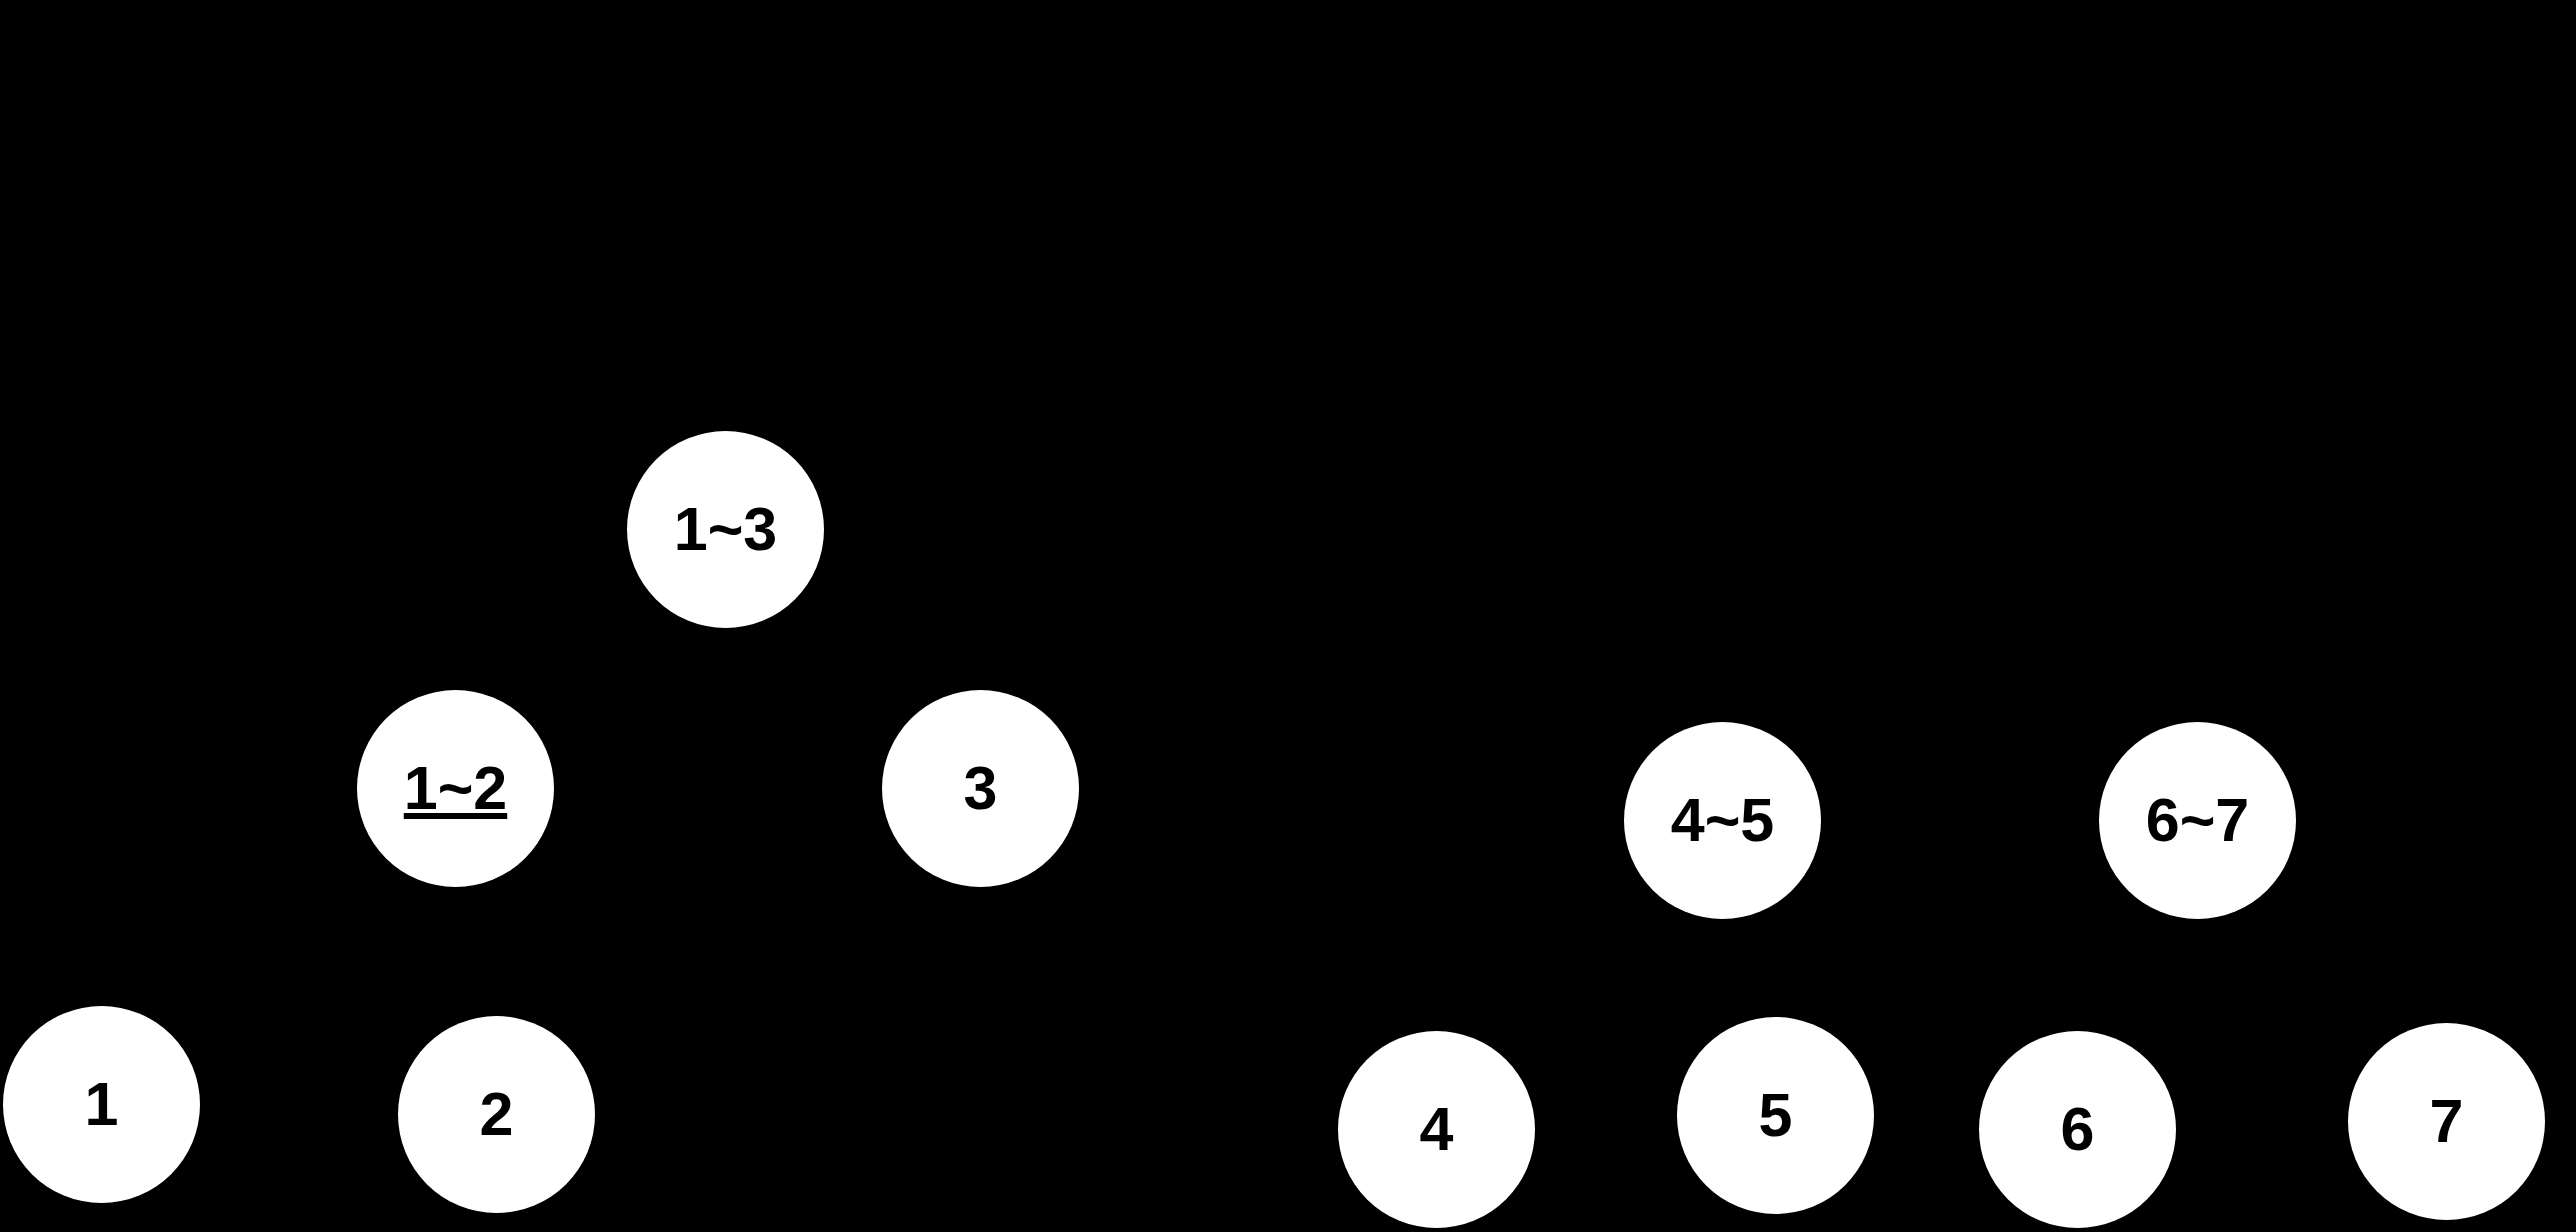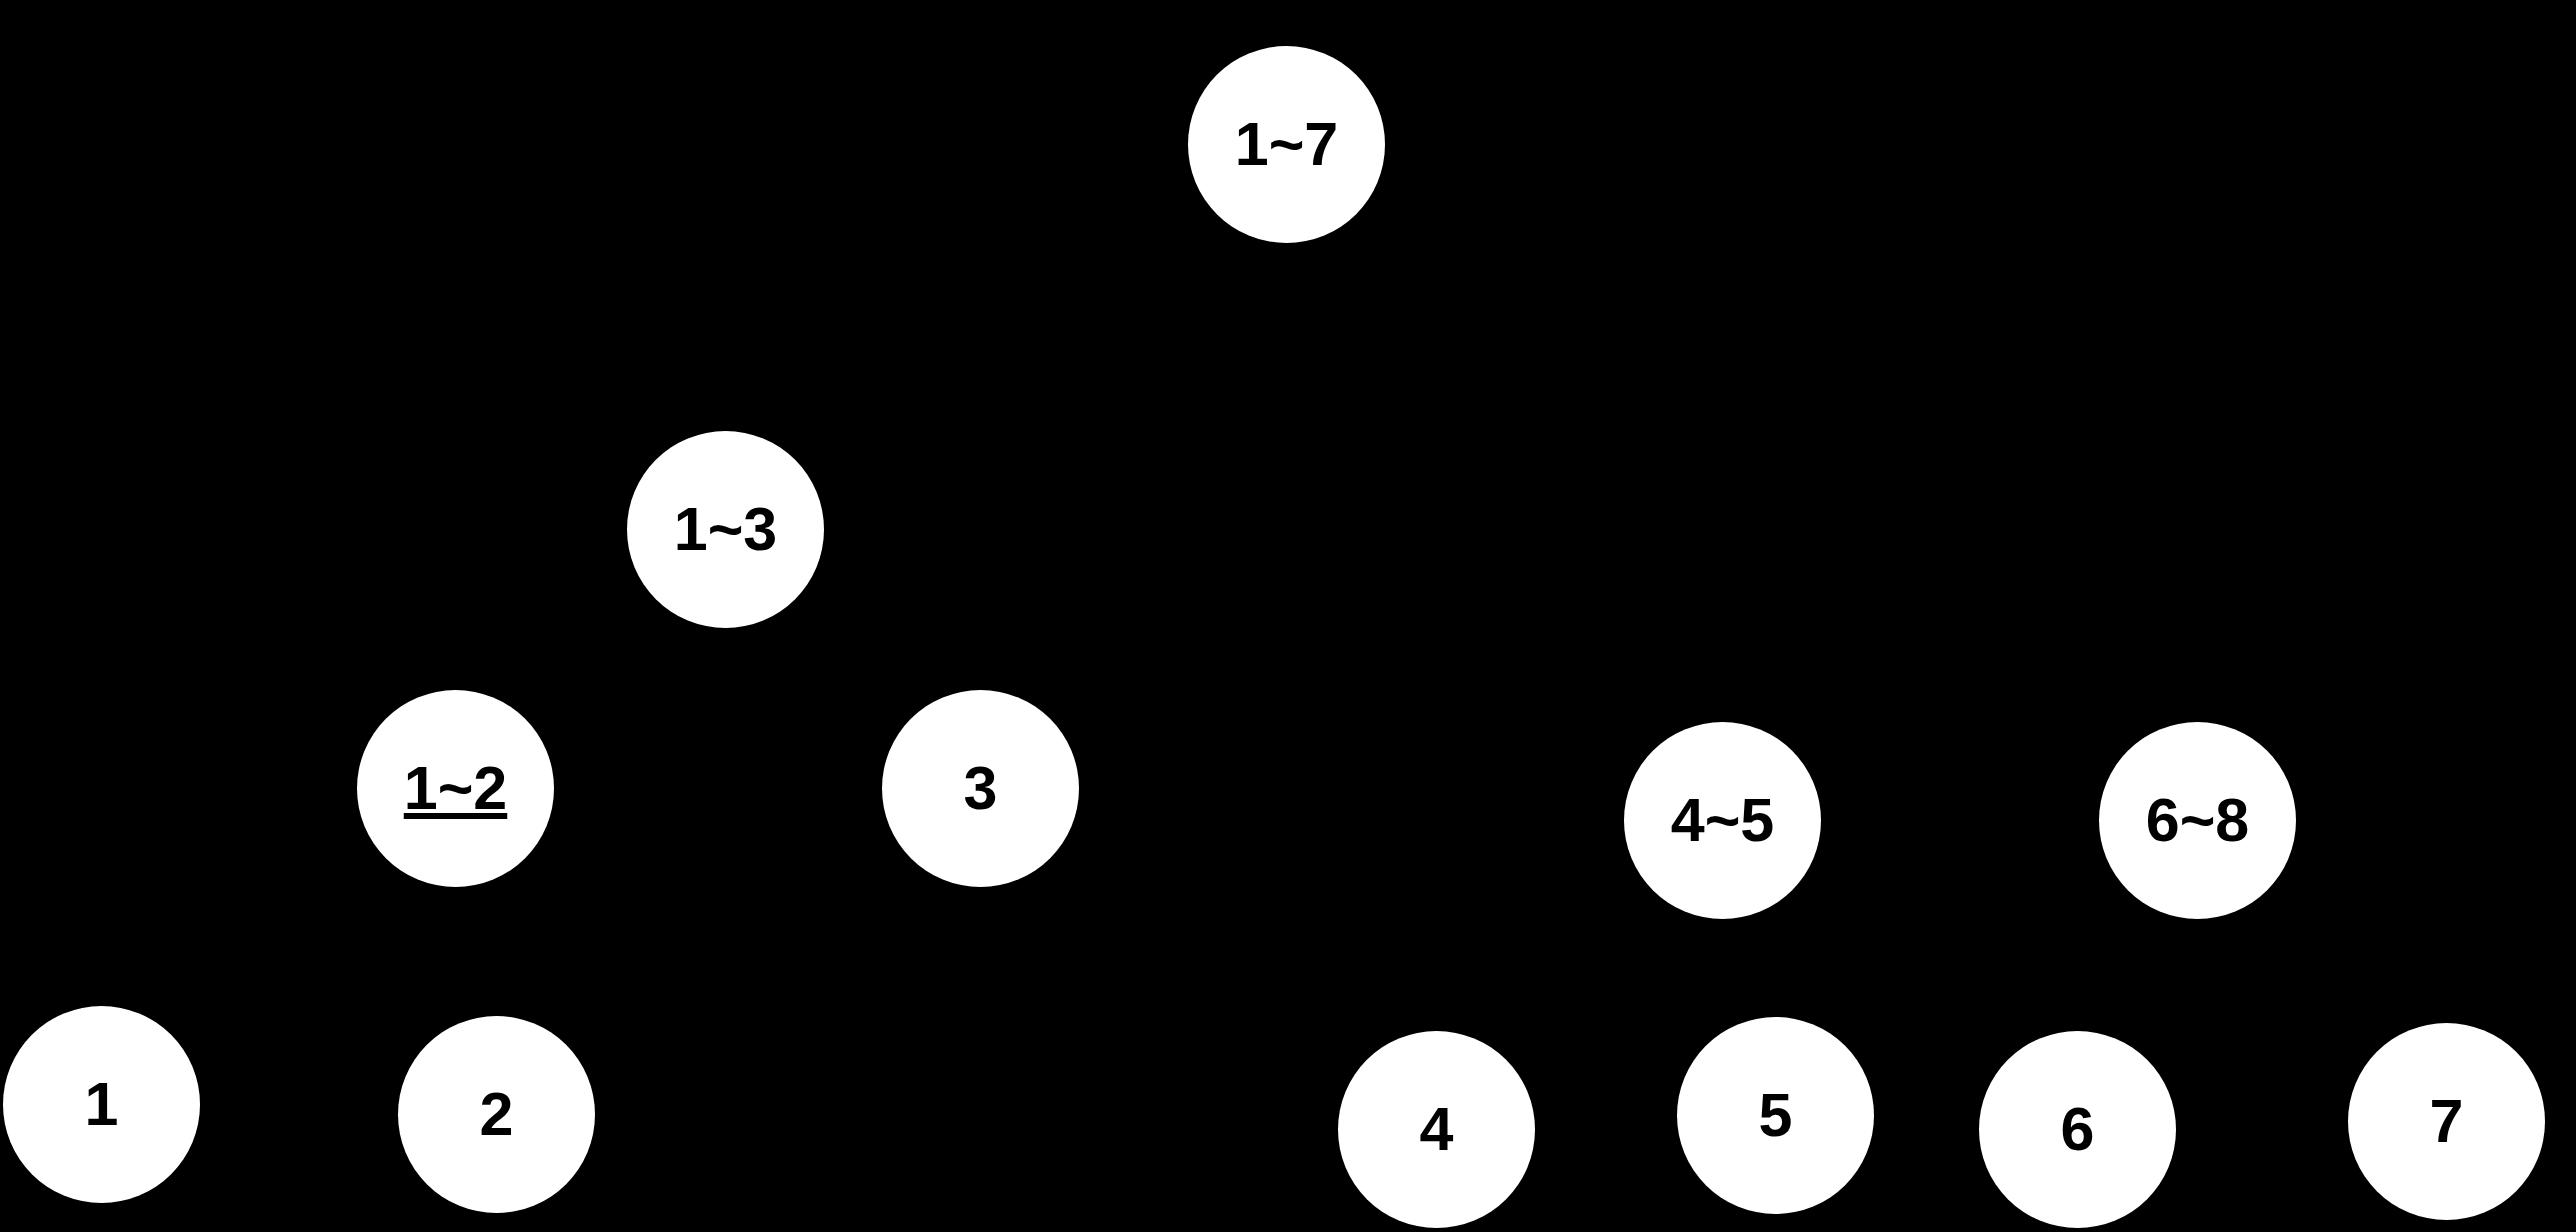--- a/index.html
+++ b/index.html
@@ -38,39 +38,36 @@
     line-height: 1;
     white-space: nowrap;
     letter-spacing: 0;
   }
 </style>
 </head>
 <body>
 
 <div class="stage">
 
-  <div class="node" style="left:1188px; top:46px;">
-    <span class="label">1~7</span>
-  </div>
 
   <div class="node" style="left:627px; top:431px;align-items:center;">
     <span class="label">1~3</span>
   </div>
 
   <div class="node" style="left:357px; top:690px;text-decoration:underline;">
     <span class="label">1~2</span>
   </div>
   <div class="node" style="left:882px; top:690px;">
     <span class="label">3</span>
   </div>
   <div class="node" style="left:1624px; top:722px;">
     <span class="label">4~5</span>
   </div>
   <div class="node" style="left:2099px; top:722px;">
-    <span class="label">6~8</span>
+    <span class="label">6~7</span>
   </div>
 
   <div class="node" style="left:3px; top:1006px;">
     <span class="label">1</span>
   </div>
   <div class="node" style="left:398px; top:1016px;">
     <span class="label">2</span>
   </div>
   <div class="node" style="left:1338px; top:1031px;">
     <span class="label">4</span>

